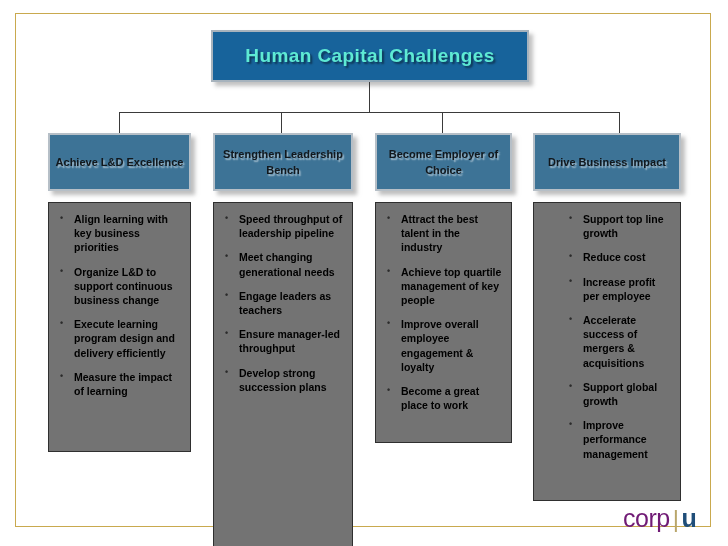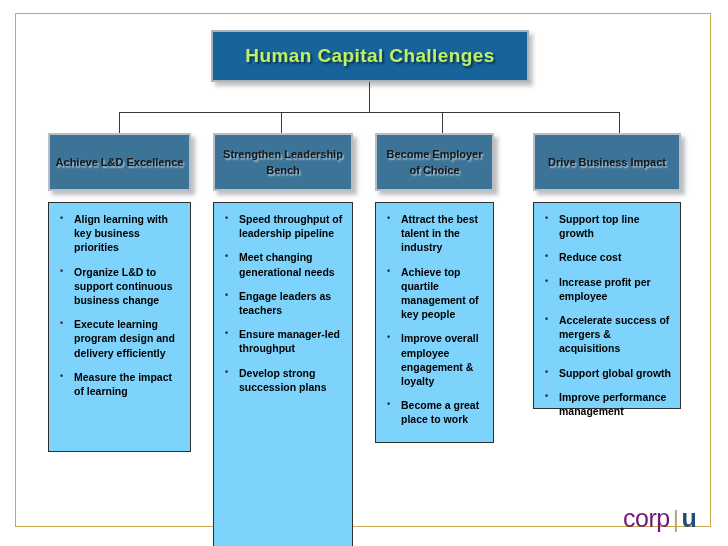--- a/index.html
+++ b/index.html
@@ -40,21 +40,21 @@
     height: 52px;
     background: #17639b;
     border: 2px solid #a7b3bd;
     box-sizing: border-box;
     display: flex;
     align-items: center;
     justify-content: center;
     box-shadow: 4px 4px 4px rgba(120,120,120,0.45);
   }
   .title-box .title-text {
-    color: #bef264;
+    color: #5eead4;
     font-size: 19px;
     font-weight: bold;
     letter-spacing: 0.4px;
     text-shadow: 2px 2px 2px rgba(0,0,0,0.45);
     text-align: center;
   }
 
   
   .conn {
     position: absolute;
@@ -67,21 +67,21 @@
   .conn-v-3    { left: 442px; top: 112px; width: 1px; height: 21px; }
   .conn-v-4    { left: 619px; top: 112px; width: 1px; height: 21px; }
 
   
   .col {
     position: absolute;
     top: 133px;
   }
   .col-1 { left:  48px; width: 143px; }
   .col-2 { left: 213px; width: 140px; }
-  .col-3 { left: 375px; width: 119px; }
+  .col-3 { left: 375px; width: 137px; }
   .col-4 { left: 533px; width: 148px; }
 
   .col-header {
     height: 58px;
     background: #3d7396;
     border: 2px solid #b6bfc7;
     box-sizing: border-box;
     display: flex;
     align-items: center;
     justify-content: center;
@@ -92,29 +92,29 @@
     color: #12181d;
     font-size: 11px;
     font-weight: bold;
     line-height: 16px;
     text-align: center;
     text-shadow: 1.5px 1.5px 1.5px rgba(255,255,255,0.55);
     padding: 0 4px;
   }
 
   .col-panel {
-    background: #7dd3fc;
+    background: #737373;
     border: 1.5px solid #2f2f2f;
     box-sizing: border-box;
     padding: 9px 7px 9px 4px;
   }
   .panel-1 { height: 250px; }
   .panel-2 { height: 377px; }
   .panel-3 { height: 241px; }
-  .panel-4 { height: 207px; }
+  .panel-4 { height: 299px; padding-left: 28px; }
 
   ul.bullets {
     margin: 0;
     padding: 0;
     list-style: none;
   }
   ul.bullets li {
     position: relative;
     font-size: 10.5px;
     font-weight: bold;

